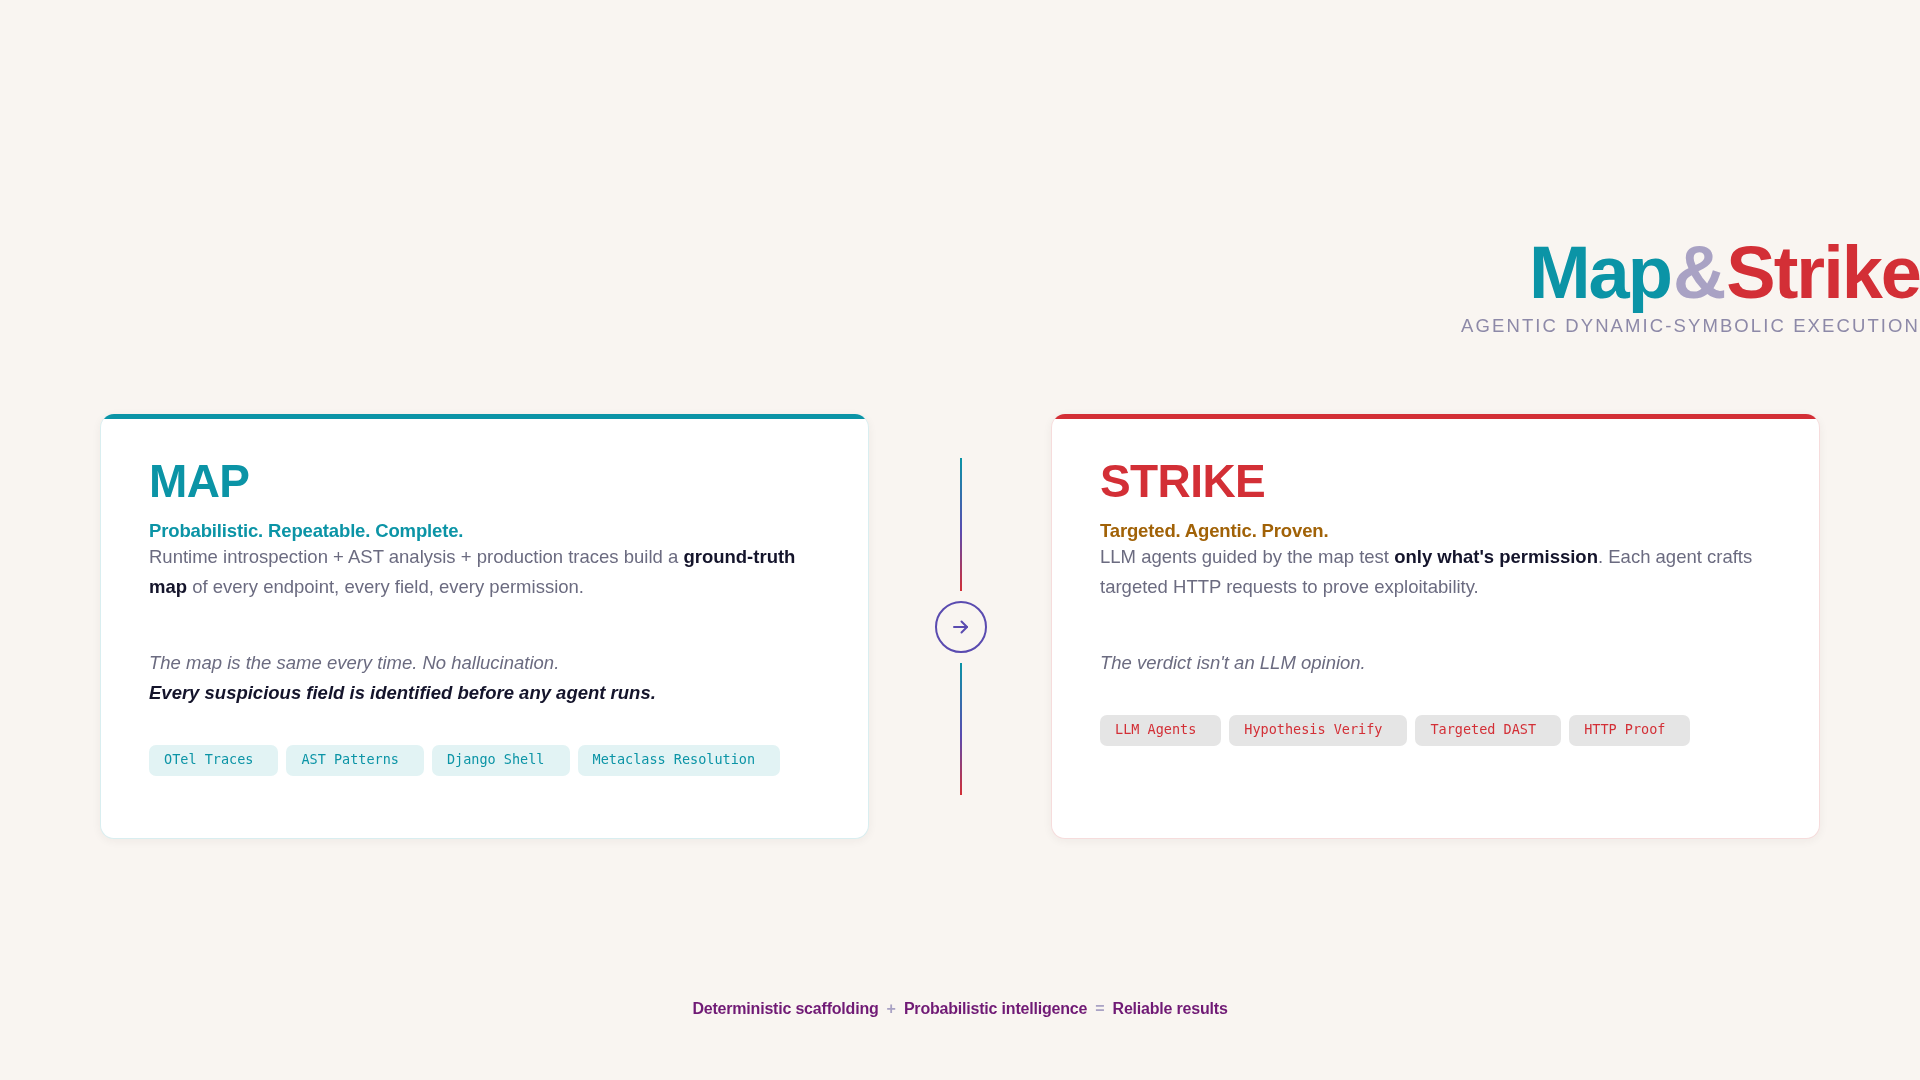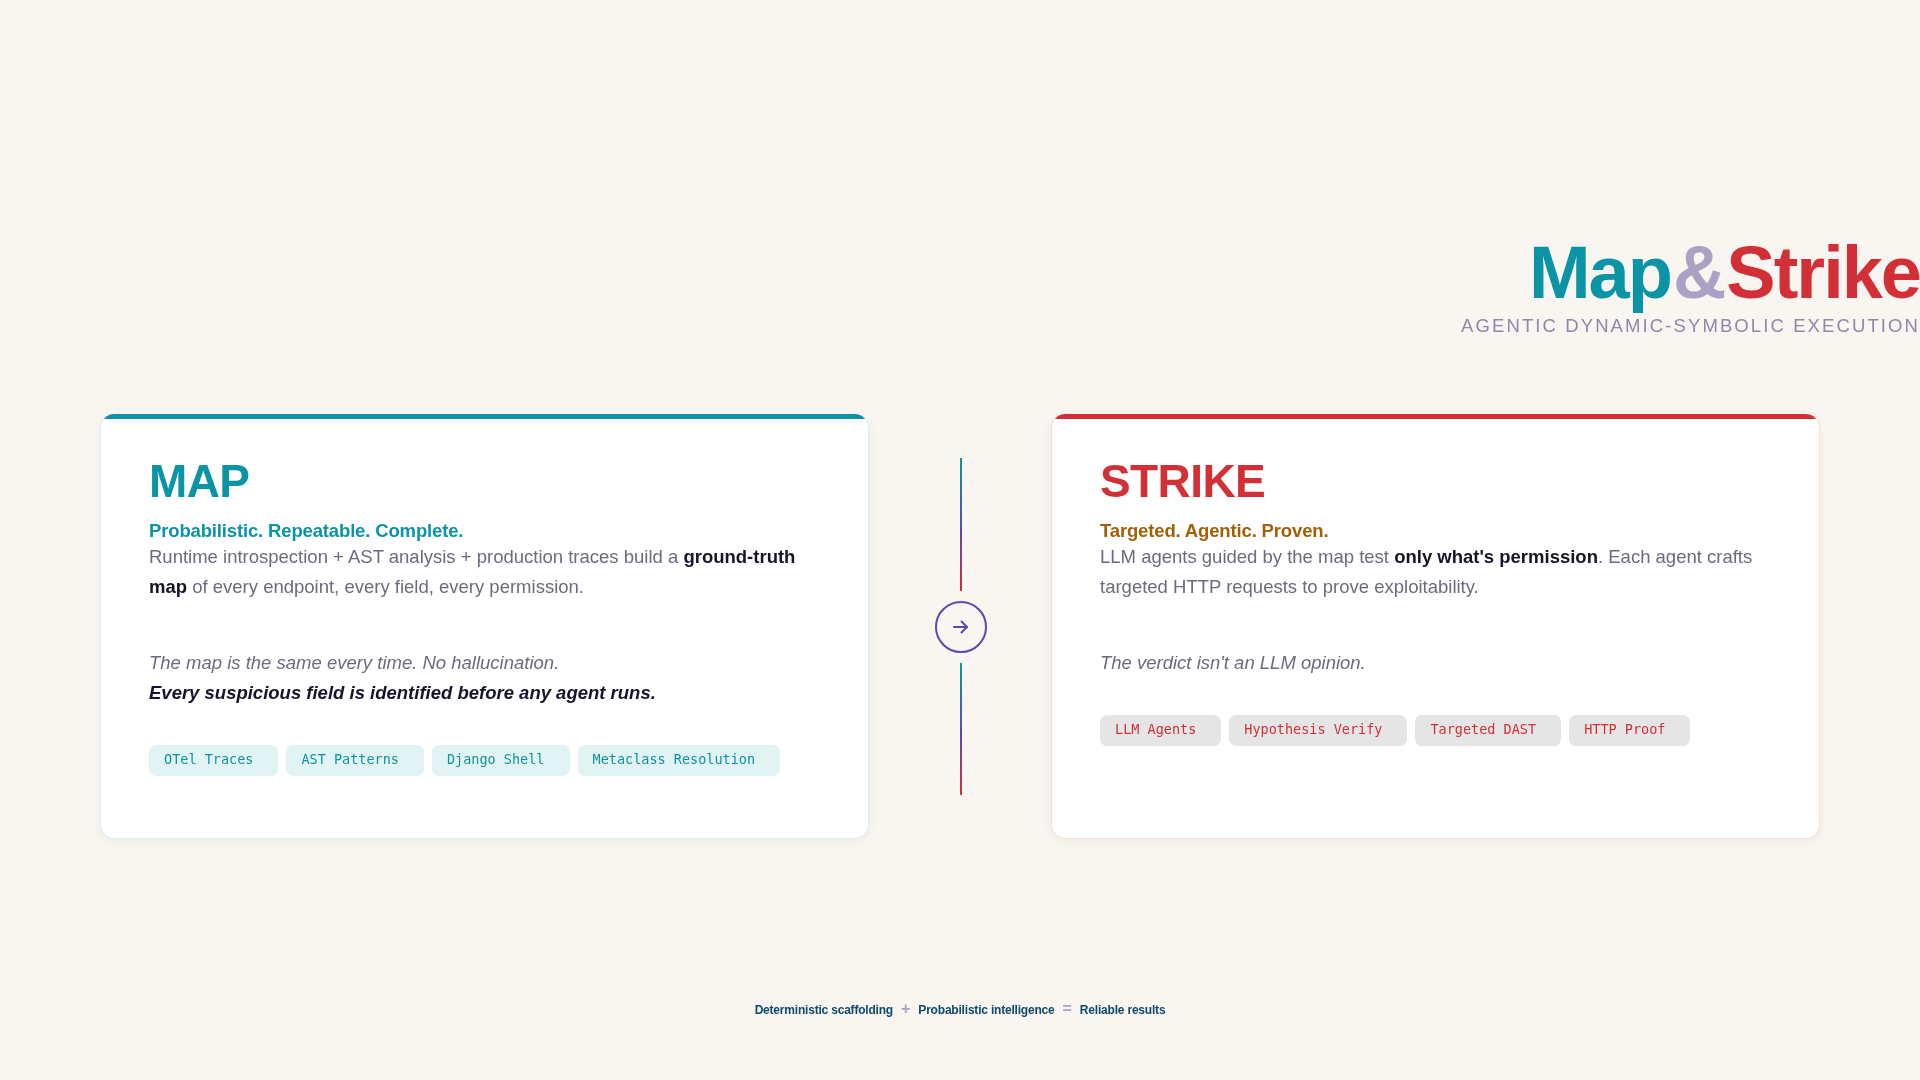--- a/index.html
+++ b/index.html
@@ -178,23 +178,23 @@
   .footer {
     position: absolute;
     top: 1000px;
     left: 0;
     width: 1920px;
     text-align: center;
     white-space: nowrap;
   }
 
   .footer-text {
-    font-size: 12px;
-    font-weight: bold;
-    color: #0c4a6e;
+    font-size: 16px;
+    font-weight: bold;
+    color: #701a75;
     letter-spacing: -0.2px;
   }
   .footer-op {
     color: #a9a2c4;
     font-weight: bold;
     padding: 0 8px;
   }
 </style>
 </head>
 <body>

